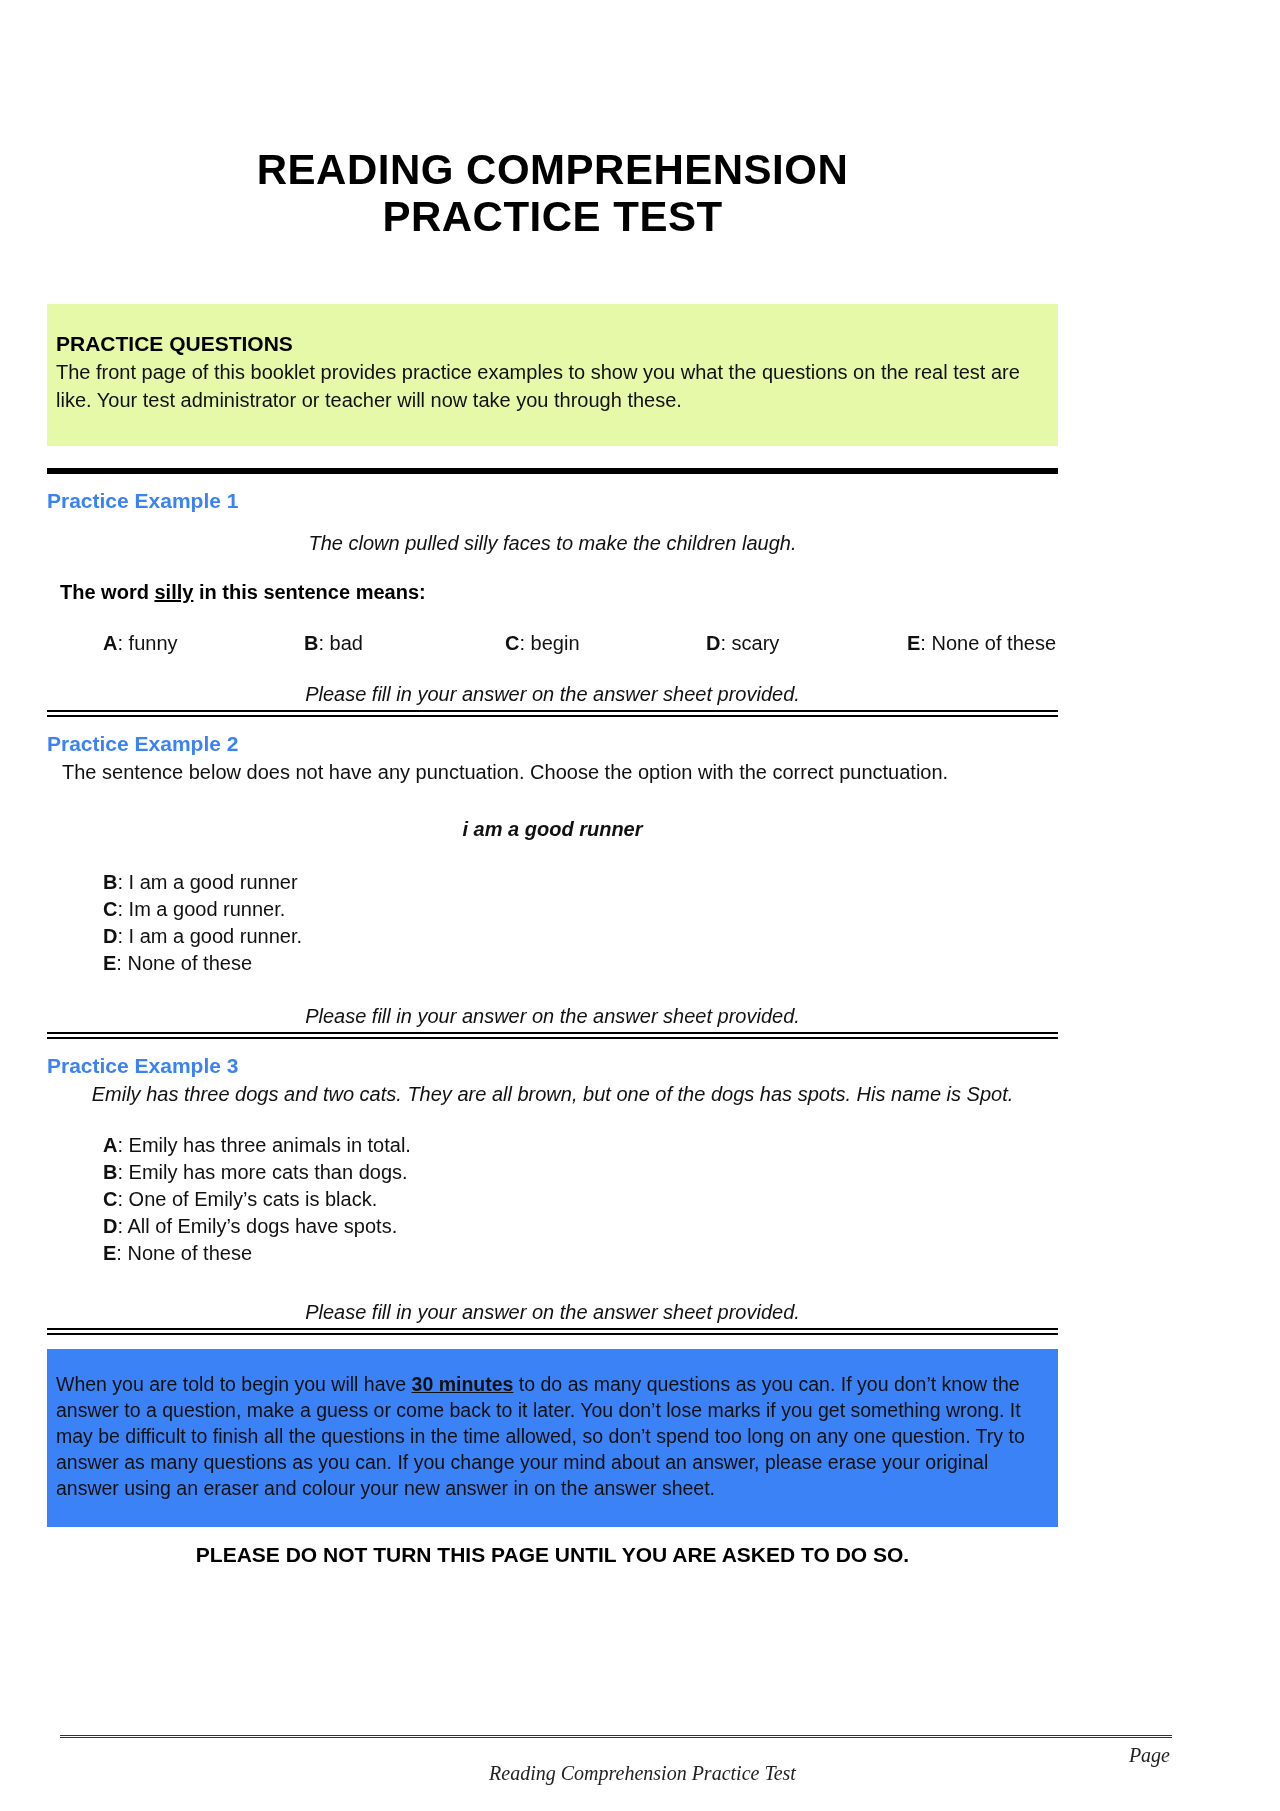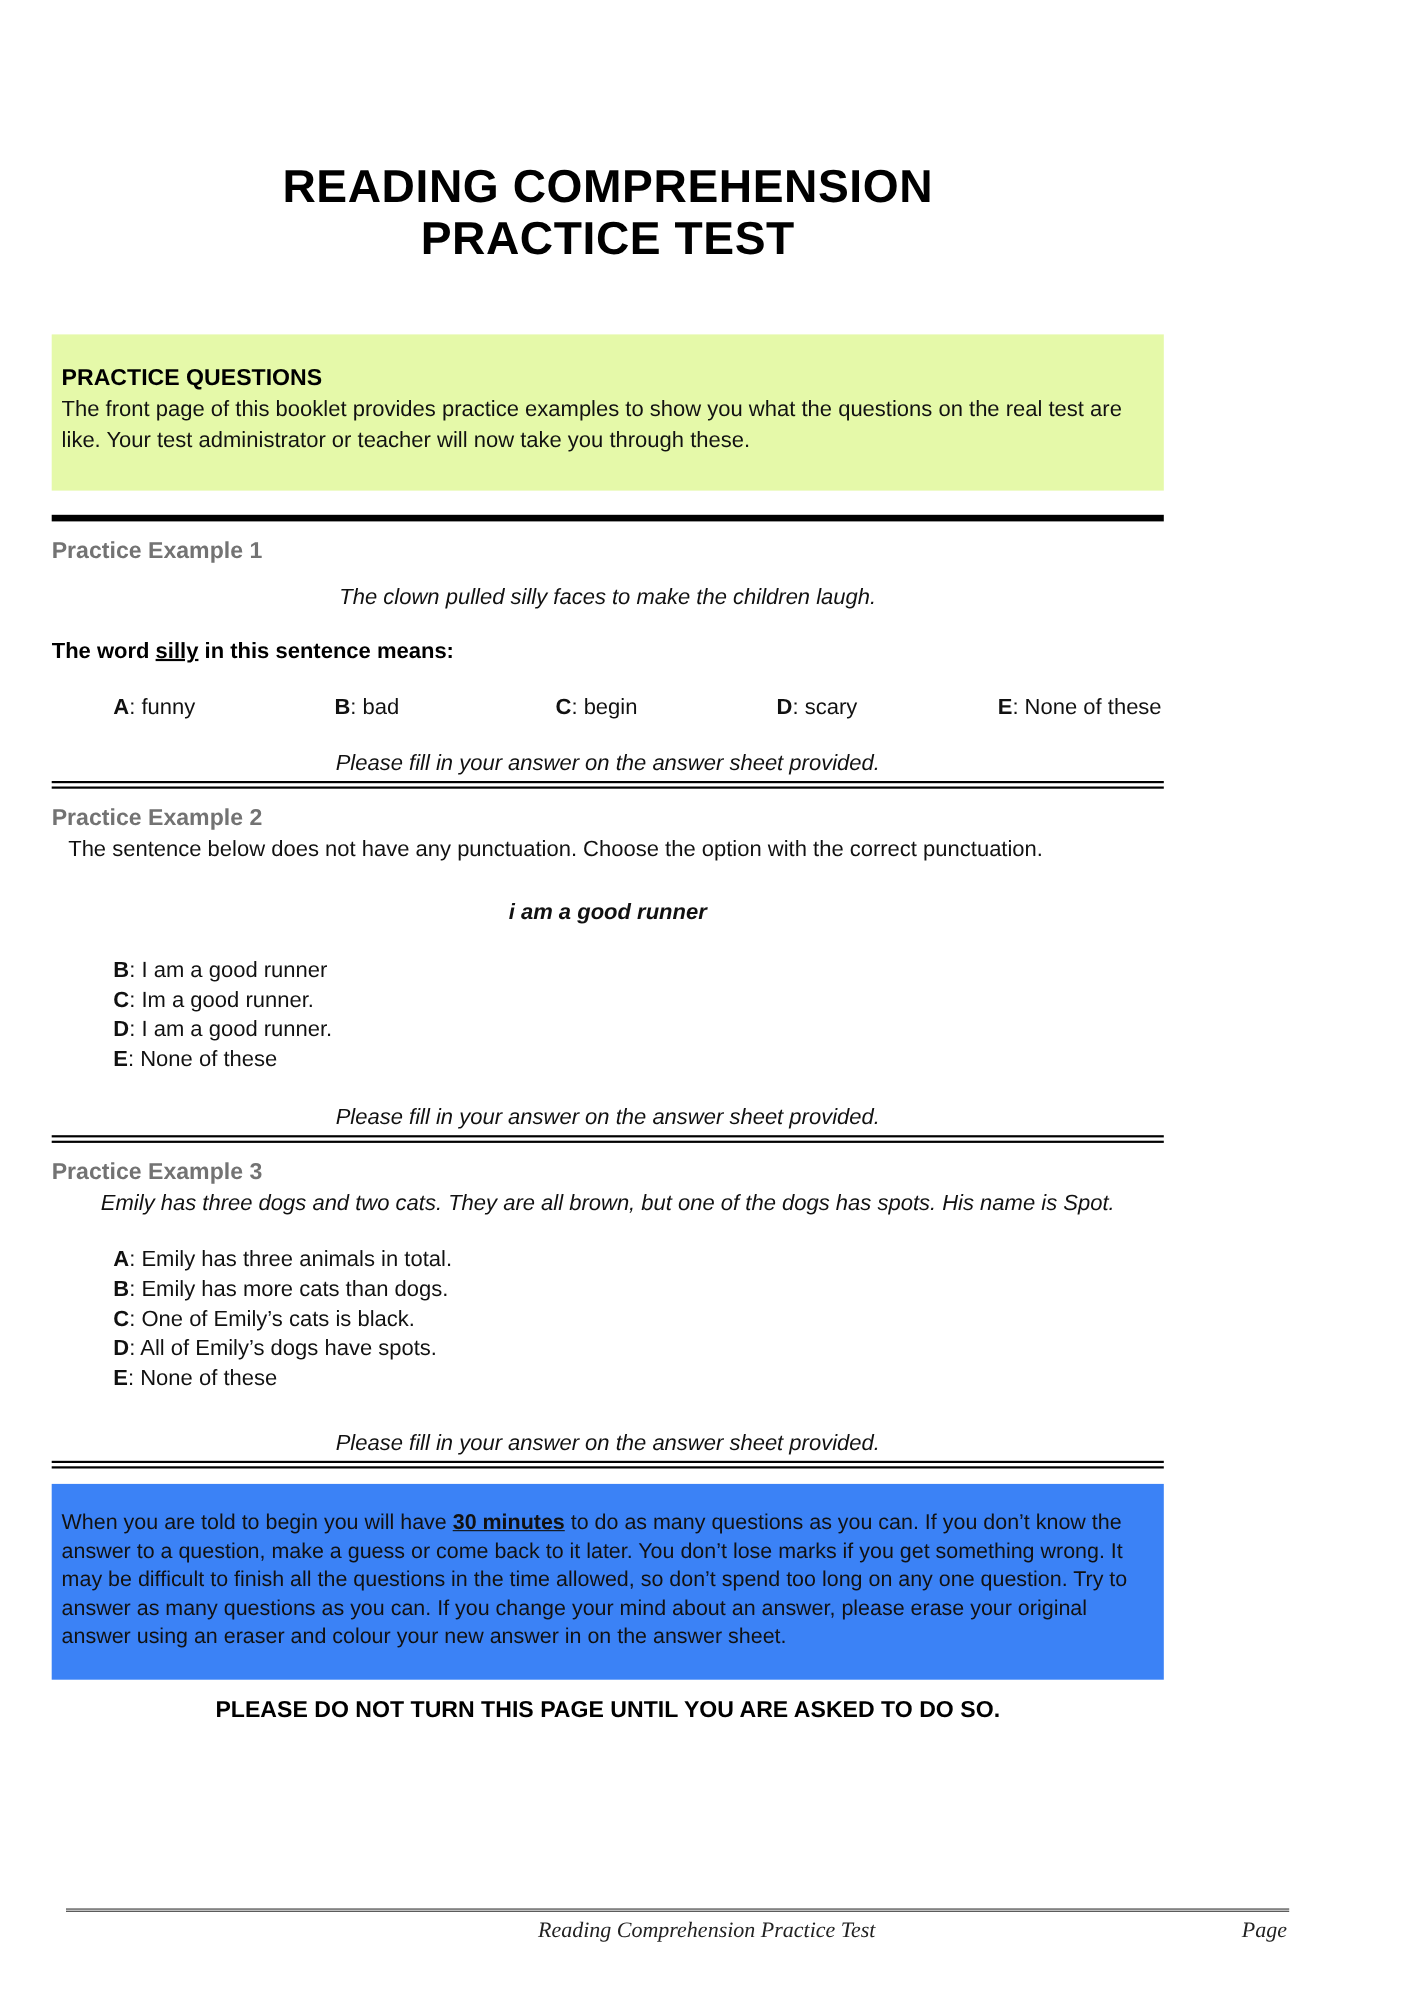--- a/index.html
+++ b/index.html
@@ -24,21 +24,21 @@
   }
   .highlight-box{
     margin-top:64px;
     padding:26px 9px 32px 9px;
     box-sizing:border-box;
   }
   .box-heading{font-size:21px;font-weight:bold;line-height:28px;color:#000;}
   .box-body{font-size:20px;line-height:28px;}
   .rule-solid{margin-top:22px;height:0;border-top:6px solid #000;}
   .rule-double{margin-top:2px;height:0;border-top:7px double #000;}
-  .ex-heading{margin-top:14px;font-size:21px;font-weight:bold;line-height:26px;color:#737373;}
+  .ex-heading{margin-top:14px;font-size:21px;font-weight:bold;line-height:26px;color:#3b82f6;}
   .stimulus{font-style:italic;text-align:center;font-size:20px;line-height:27px;}
   .stimulus.spaced{margin-top:16px;}
   .stimulus.tight{margin-top:2px;}
   .stimulus-bold{margin-top:30px;font-weight:bold;font-style:italic;text-align:center;font-size:20px;line-height:27px;}
   .question{margin-top:22px;font-weight:bold;font-size:20px;line-height:27px;color:#000;}
   .underline{text-decoration:underline;}
   .options-row{margin-top:24px;display:flex;padding-left:56px;font-size:20px;line-height:27px;gap:17px;}
   .options-row .opt{width:184px;flex:none;}
   .options-row .opt:last-child{width:auto;}
   .opt-letter{font-weight:bold;}
@@ -60,21 +60,21 @@
     left:60px;
     top:1735px;
     width:1165px;
     border-top:3px double #333;
     font-family:"Liberation Serif", serif;
     font-style:italic;
     font-size:20px;
     color:#222;
     height:40px;
   }
-  .footer-title{position:absolute;left:0;right:0;top:6px;text-align:center;}
+  .footer-title{position:absolute;left:0;right:0;top:24px;text-align:center;}
   .footer-page{position:absolute;right:40px;top:6px;}
 </style>
 </head>
 <body>
 
 <div class="page">
   <div class="content">
 
     <div class="doc-title">
       <div>READING COMPREHENSION</div>
@@ -84,21 +84,21 @@
     <div class="highlight-box" style="background: rgb(229, 249, 169);">
       <div class="box-heading">PRACTICE QUESTIONS</div>
       <div class="box-body">The front page of this booklet provides practice examples to show you what the questions on the real test are like. Your test administrator or teacher will now take you through these.</div>
     </div>
 
     <div class="rule-solid"></div>
 
     <section>
       <div class="ex-heading">Practice Example 1</div>
       <p class="stimulus spaced" style="margin:0;margin-top:16px;">The clown pulled silly faces to make the children laugh.</p>
-      <p class="question" style="margin:0;margin-top:22px;"><span>The word </span><span class="underline">silly</span><span> in this sentence means:</span></p>
+      <p class="question" style="margin:13px;margin-top:22px;"><span>The word </span><span class="underline">silly</span><span> in this sentence means:</span></p>
       <div class="options-row">
         <span class="opt"><span class="opt-letter">A</span><span>: </span><span>funny</span></span>
         <span class="opt"><span class="opt-letter">B</span><span>: </span><span>bad</span></span>
         <span class="opt"><span class="opt-letter">C</span><span>: </span><span>begin</span></span>
         <span class="opt"><span class="opt-letter">D</span><span>: </span><span>scary</span></span>
         <span class="opt"><span class="opt-letter">E</span><span>: </span><span>None of these</span></span>
       </div>
       <p class="please" style="margin:0;margin-top:24px;">Please fill in your answer on the answer sheet provided.</p>
     </section>
 

